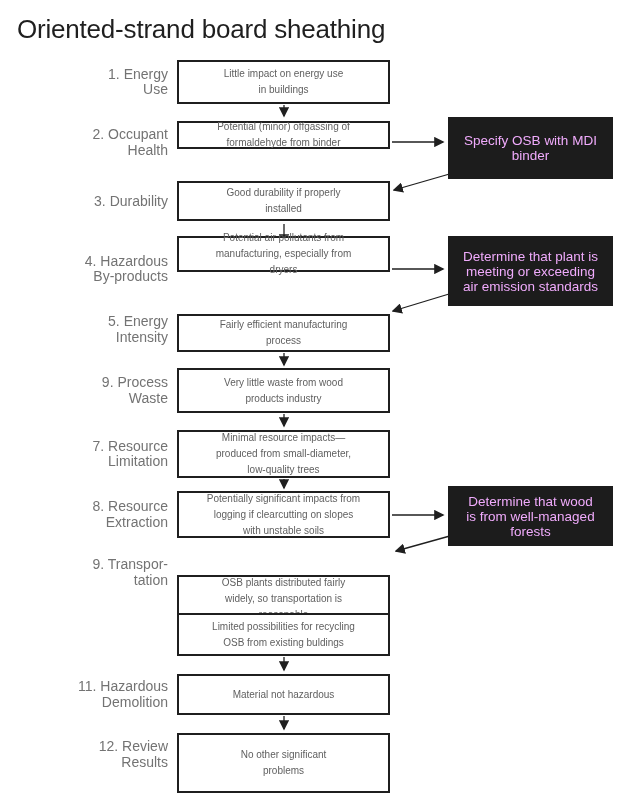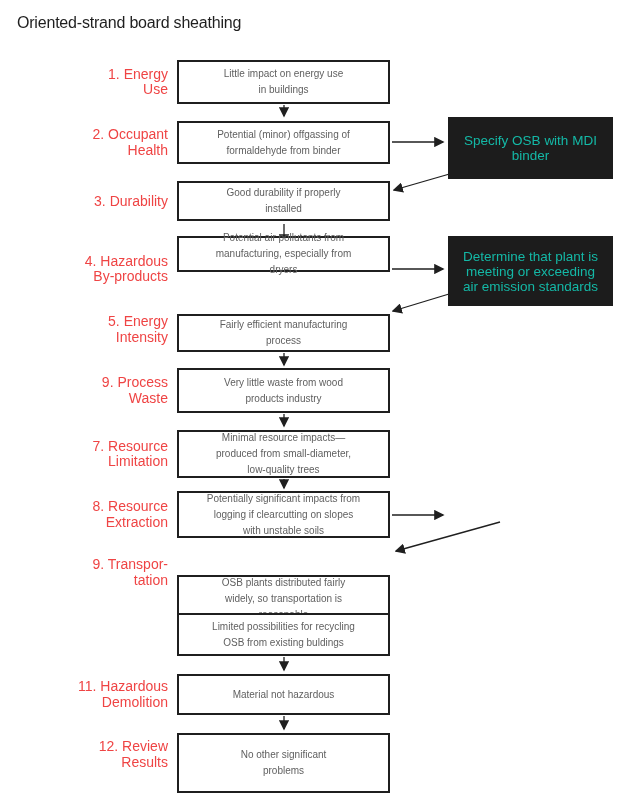--- a/index.html
+++ b/index.html
@@ -1,37 +1,37 @@
 <!DOCTYPE html>
 <html><head>
 <meta charset="utf-8">
 <style>
   html,body{margin:0;padding:0;background:#fff;}
   .canvas{
     position:relative;width:630px;height:800px;background:#ffffff;
     font-family:"Liberation Sans",sans-serif;overflow:hidden;
   }
   .title{
-    position:absolute;left:17px;top:14px;font-size:16px;color:#1f1f1f;
+    position:absolute;left:17px;top:14px;font-size:26px;color:#1f1f1f;
     letter-spacing:-0.2px;white-space:pre-line;
   }
   .label{
     position:absolute;left:0;width:168px;display:flex;flex-direction:column;
     justify-content:center;text-align:right;font-size:14px;line-height:15.5px;
-    color:#ef4444;white-space:pre-line;
+    color:#737373;white-space:pre-line;
   }
   .box{
     position:absolute;left:177px;width:213px;box-sizing:border-box;
     border:2px solid #1f1f1f;background:#ffffff;display:flex;align-items:center;
     justify-content:center;text-align:center;font-size:10px;line-height:16px;
     color:#5f5f5f;white-space:pre-line;
   }
   .action{
     position:absolute;left:448px;width:165px;box-sizing:border-box;
-    background:#1c1c1c;color:#14b8a6;display:flex;align-items:center;
+    background:#1c1c1c;color:#f0abfc;display:flex;align-items:center;
     justify-content:center;text-align:center;font-size:13.5px;line-height:15px;
     white-space:pre-line;
   }
   svg.arrows{position:absolute;left:0;top:0;pointer-events:none;}
 </style>
 </head>
 <body>
 
 <div class="canvas">
 
@@ -62,21 +62,21 @@
     <line x1="500" y1="522" x2="396" y2="551" stroke="#1f1f1f" stroke-width="1.3" marker-end="url(#ah)"></line>
   </svg>
 
   <div class="label" style="top:60px;height:44px">1. Energy
 Use</div>
   <div class="box" style="top:60px;height:44px">Little impact on energy use
 in buildings</div>
 
   <div class="label" style="top:121px;height:43px">2. Occupant
 Health</div>
-  <div class="box" style="top:121px;height:43px">Potential (minor) offgassing of
+  <div class="box" style="top:121px;height:28px">Potential (minor) offgassing of
 formaldehyde from binder</div>
 
   <div class="label" style="top:181px;height:42px">3. Durability</div>
   <div class="box" style="top:181px;height:40px">Good durability if properly
 installed</div>
 
   <div class="label" style="top:246px;height:46px">4. Hazardous
 By-products</div>
   <div class="box" style="top:236px;height:36px">Potential air pollutants from
 manufacturing, especially from
@@ -120,14 +120,17 @@
   <div class="label" style="top:733px;height:43px">12. Review
 Results</div>
   <div class="box" style="top:733px;height:60px">No other significant
 problems</div>
 
   <div class="action" style="top:117px;height:62px">Specify OSB with MDI
 binder</div>
   <div class="action" style="top:236px;height:70px">Determine that plant is
 meeting or exceeding
 air emission standards</div>
+  <div class="action" style="top:486px;height:60px">Determine that wood
+is from well-managed
+forests</div>
 
 </div>
 
 </body></html>

